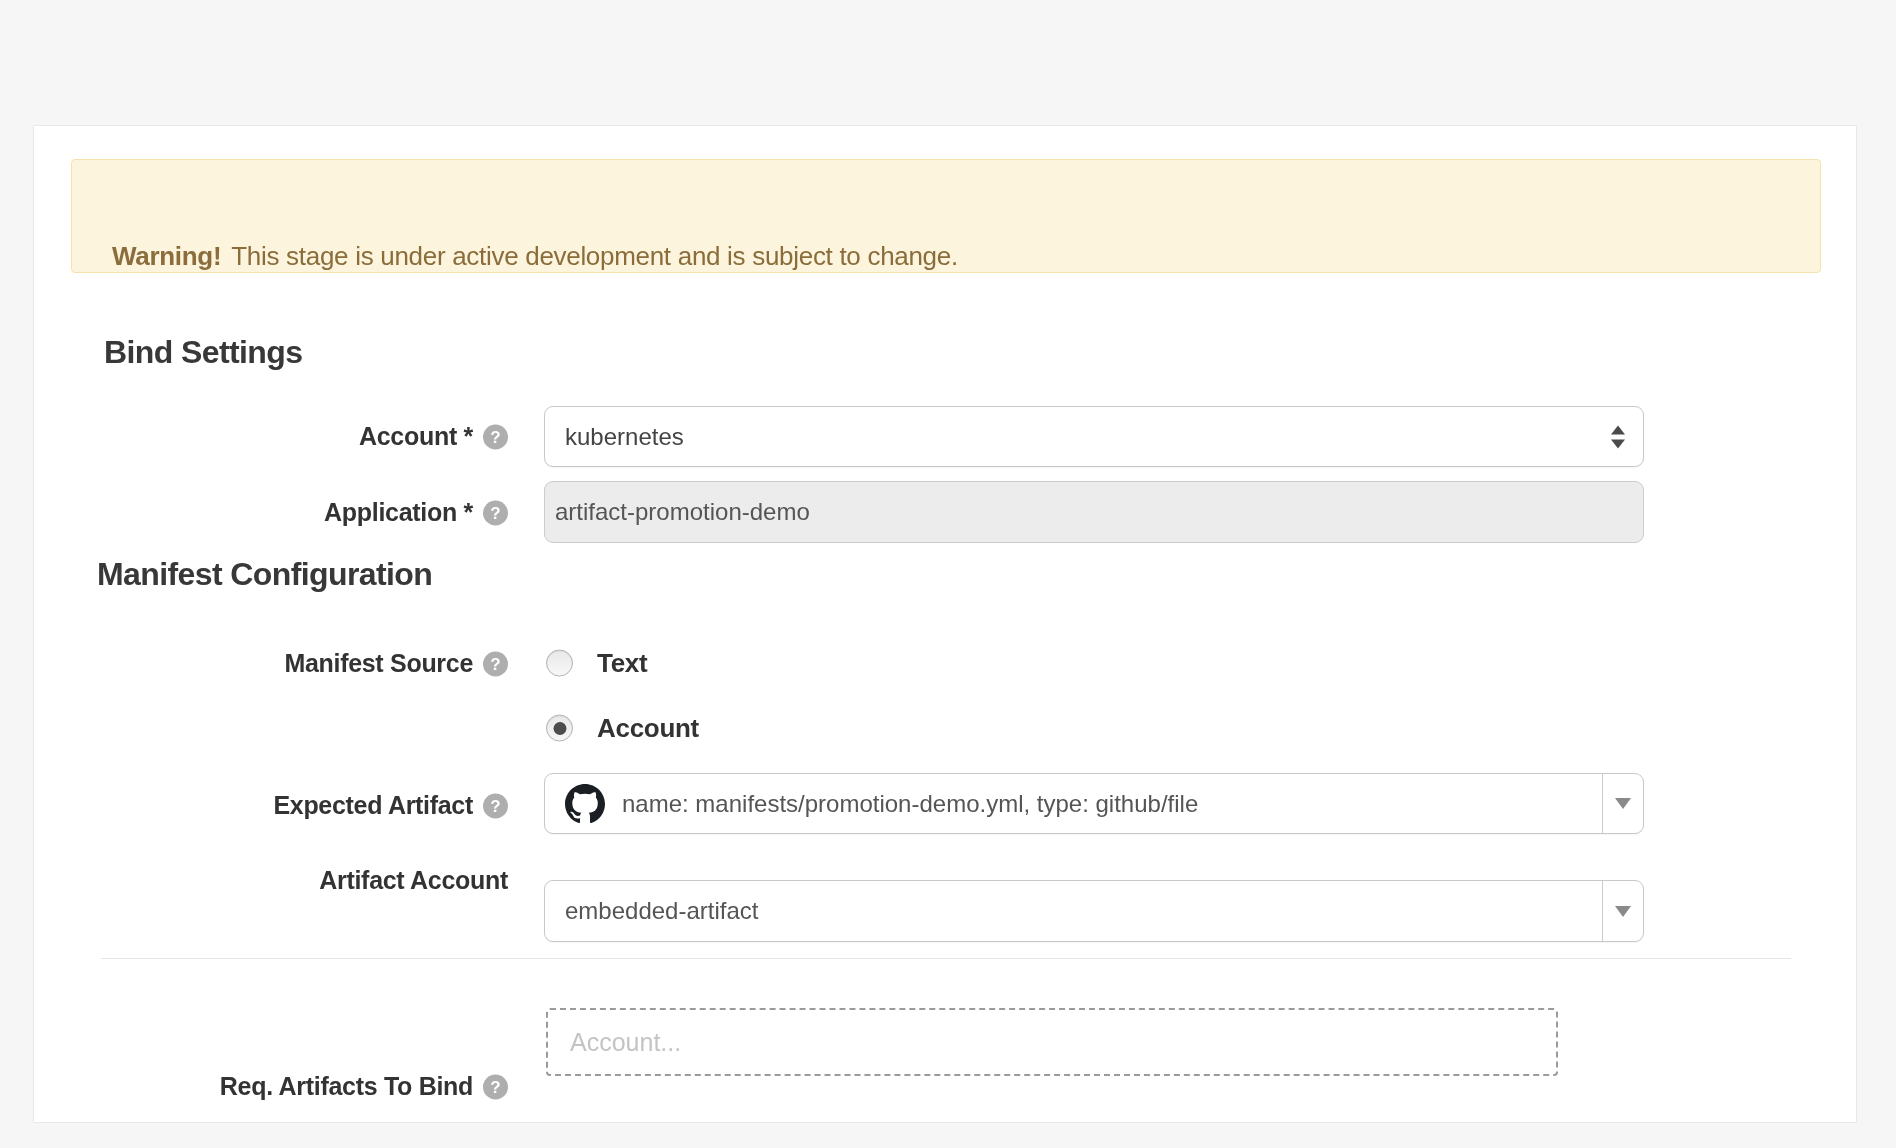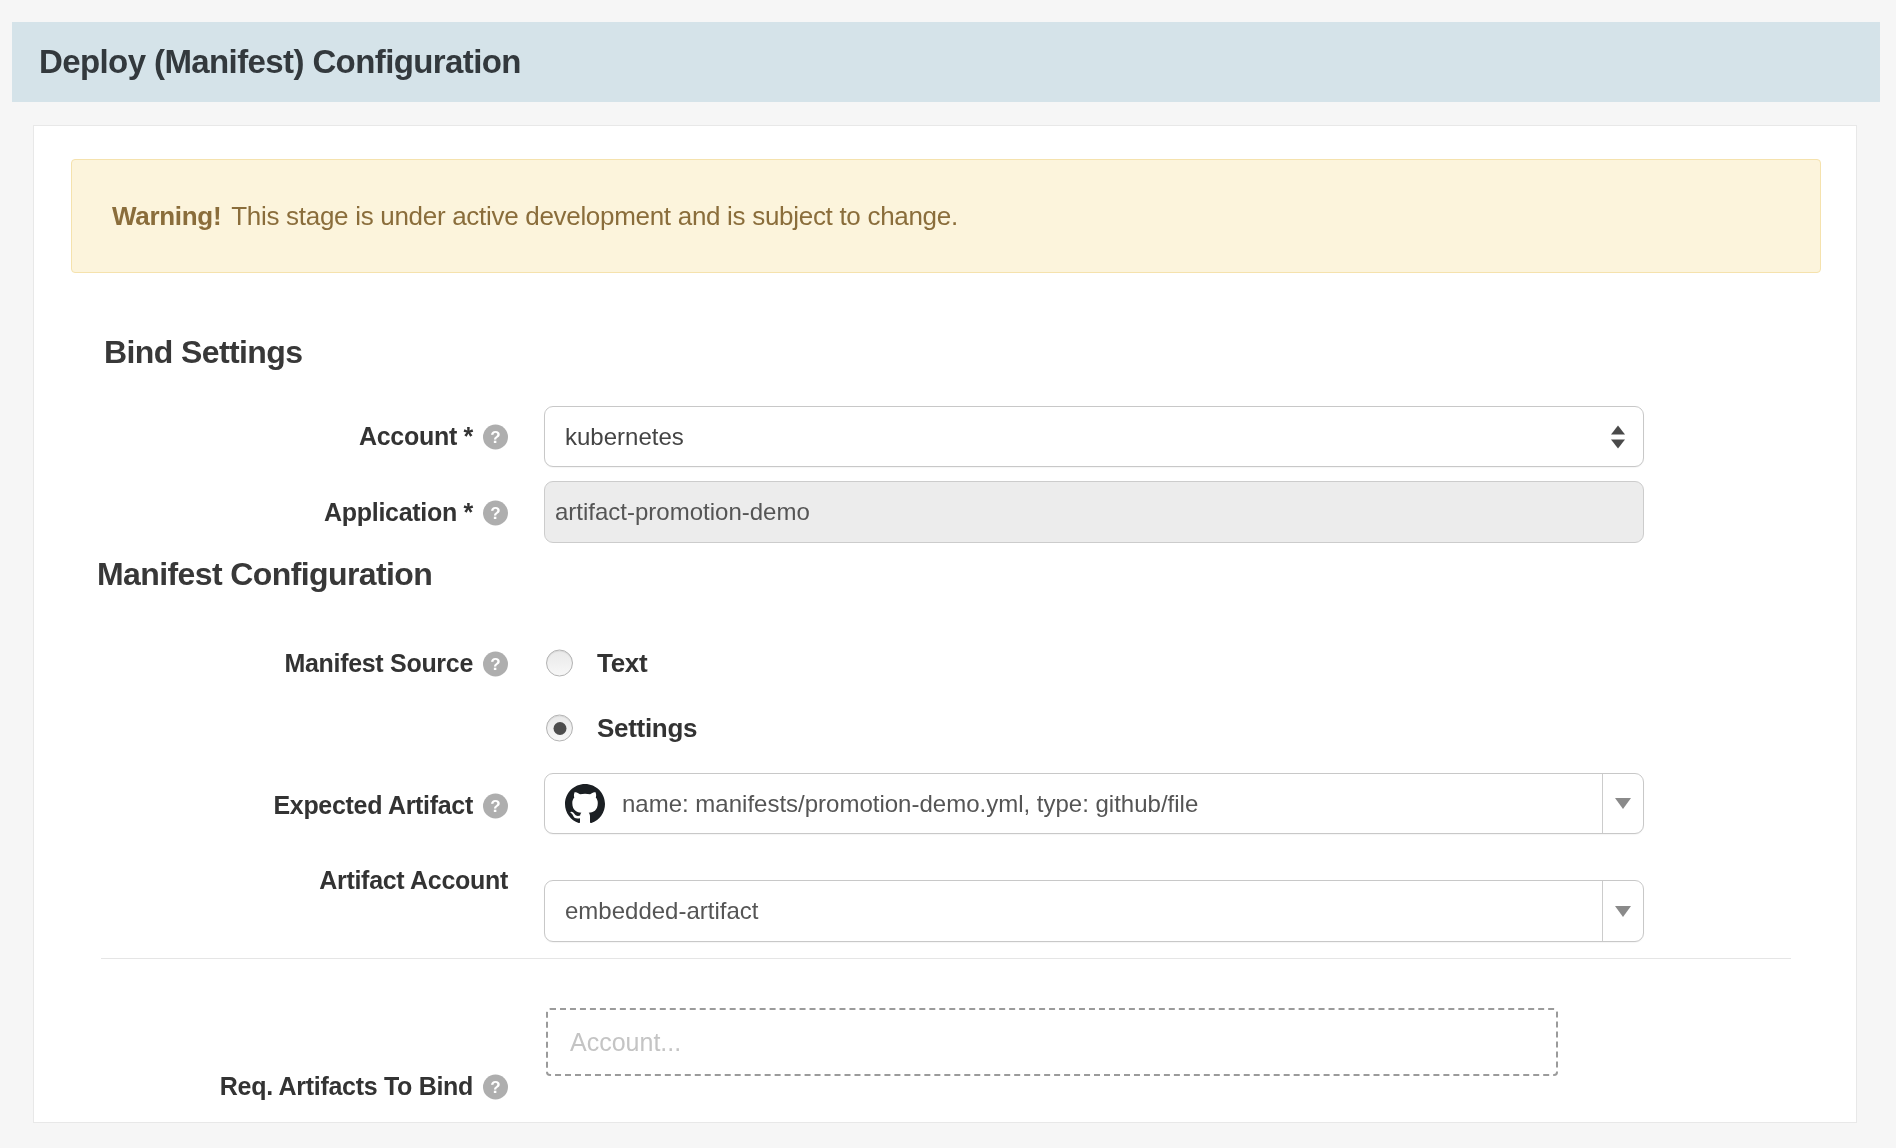--- a/index.html
+++ b/index.html
@@ -34,21 +34,21 @@
     border: 1px solid #e8e8e8;
   }
 
   
   .alert-warning {
     position: absolute;
     left: 37px; top: 33px; width: 1750px; height: 114px;
     background: #fcf4dc;
     border: 1px solid #f5e2ad;
     border-radius: 4px;
-    display: flex; align-items: center;
+    display: flex; align-items: flex-end;
     padding-left: 40px;
     font-size: 26px; color: #8a6d3b;
     letter-spacing: -0.3px;
   }
   .alert-warning b { font-weight: 700; margin-right: 10px; }
 
   
   .section-heading {
     position: absolute;
     font-size: 32px; font-weight: 700; color: #383838;
@@ -170,23 +170,20 @@
     padding-left: 22px;
     font-size: 25px; color: #c4c4c4;
     background: #fff;
   }
 </style>
 </head>
 <body>
 
 <div class="page">
 
-  <div class="header-bar">
-    <div class="header-title">Deploy (Manifest) Configuration</div>
-  </div>
 
   <div class="card">
 
     <div class="alert-warning">
       <b>Warning!</b>
       <span>This stage is under active development and is subject to change.</span>
     </div>
 
     <div class="section-heading heading-basic">Bind Settings</div>
 
@@ -212,21 +209,21 @@
 
     <div class="form-label" style="top:537px;">
       <span>Manifest Source</span><span class="help-icon">?</span>
     </div>
     <div class="radio-row radio-row-text">
       <span class="radio-circle"></span>
       <span class="radio-label">Text</span>
     </div>
     <div class="radio-row radio-row-artifact">
       <span class="radio-circle checked"></span>
-      <span class="radio-label">Settings</span>
+      <span class="radio-label">Account</span>
     </div>
 
     <div class="form-label" style="top:679px;">
       <span>Expected Artifact</span><span class="help-icon">?</span>
     </div>
     <div class="ctl ui-select ui-select-expected">
       <span class="value-wrap">
         <svg class="github-icon" viewBox="0 0 16 16" aria-hidden="true">
           <path fill="#1b1f23" fill-rule="evenodd" d="M8 0C3.58 0 0 3.58 0 8c0 3.54 2.29 6.53 5.47 7.59.4.07.55-.17.55-.38 0-.19-.01-.82-.01-1.49-2.01.37-2.53-.49-2.69-.94-.09-.23-.48-.94-.82-1.13-.28-.15-.68-.52-.01-.53.63-.01 1.08.58 1.23.82.72 1.21 1.87.87 2.33.66.07-.52.28-.87.51-1.07-1.78-.2-3.64-.89-3.64-3.95 0-.87.31-1.59.82-2.15-.08-.2-.36-1.02.08-2.12 0 0 .67-.21 2.2.82.64-.18 1.32-.27 2-.27.68 0 1.36.09 2 .27 1.53-1.04 2.2-.82 2.2-.82.44 1.1.16 1.92.08 2.12.51.56.82 1.27.82 2.15 0 3.07-1.87 3.75-3.65 3.95.29.25.54.73.54 1.48 0 1.07-.01 1.93-.01 2.2 0 .21.15.46.55.38A8.012 8.012 0 0 0 16 8c0-4.42-3.58-8-8-8z"></path>
         </svg>

